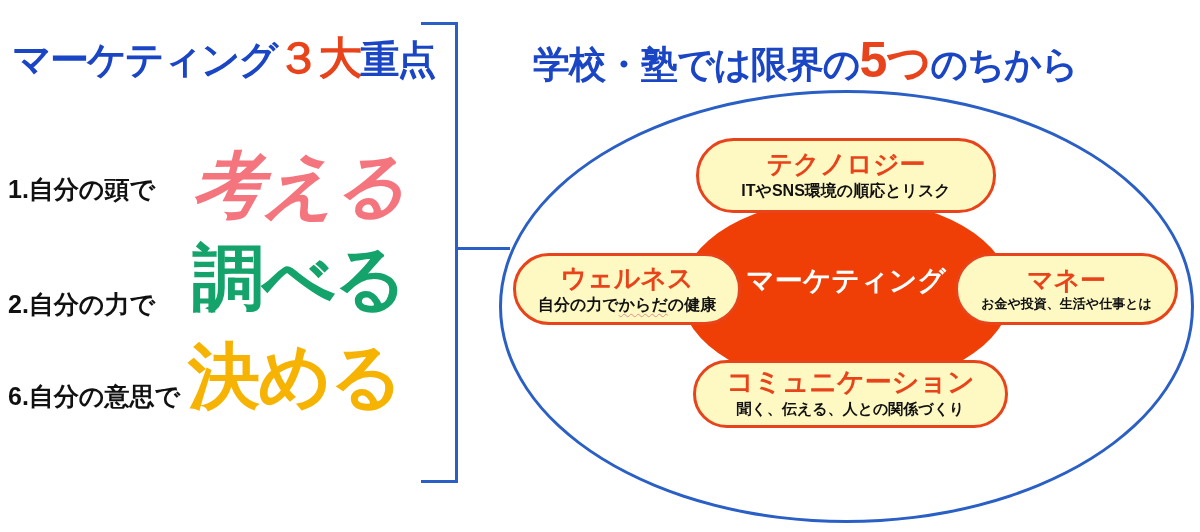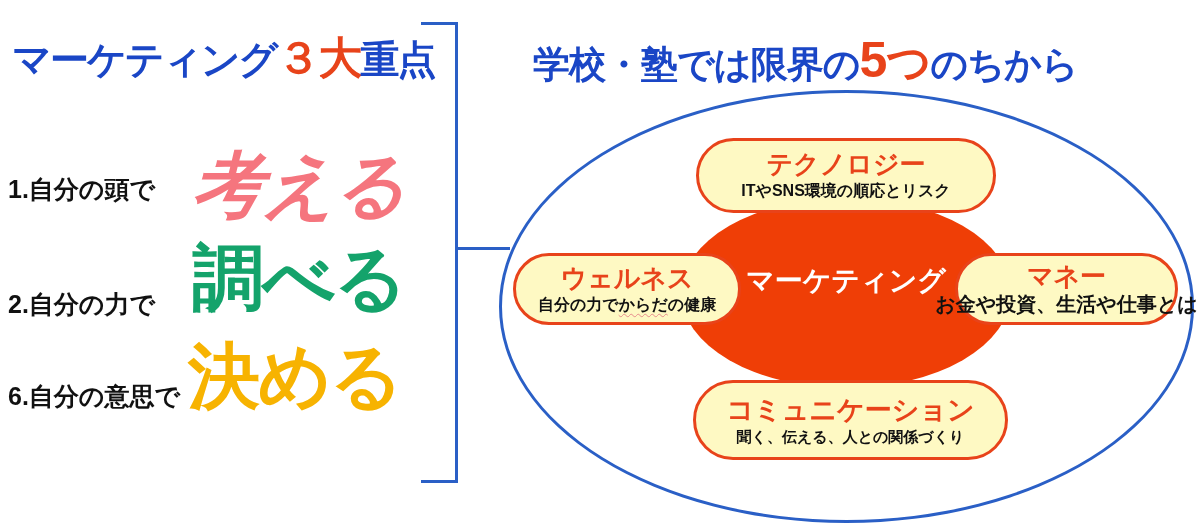--- a/index.html
+++ b/index.html
@@ -59,22 +59,22 @@
   .pill-title{font-weight:800;white-space:nowrap;}
   .pill-sub{color:#111111;font-weight:700;white-space:nowrap;margin-top:2px;}
   #pill-top{left:696px;top:138px;width:300px;height:75px;}
   #pill-top .pill-title{font-size:26px;}
   #pill-top .pill-sub{font-size:16px;}
   #pill-left{left:513px;top:253px;width:228px;height:72px;}
   #pill-left .pill-title{font-size:26px;}
   #pill-left .pill-sub{font-size:16px;}
   #pill-right{left:955px;top:253px;width:223px;height:72px;}
   #pill-right .pill-title{font-size:26px;}
-  #pill-right .pill-sub{font-size:20px;}
-  #pill-bottom{left:693px;top:380px;width:315px;height:80px;}
+  #pill-right .pill-sub{font-size:13px;}
+  #pill-bottom{left:693px;top:360px;width:315px;height:68px;font-family:Liberation Mono, monospace;}
   #pill-bottom .pill-title{font-size:27px;}
   #pill-bottom .pill-sub{font-size:15px;}
   .wavy{
     text-decoration-line:underline;text-decoration-style:wavy;
     text-decoration-color:#E78C8C;text-decoration-thickness:1px;
     text-underline-offset:3px;
   }
 </style>
 </head>
 <body>

